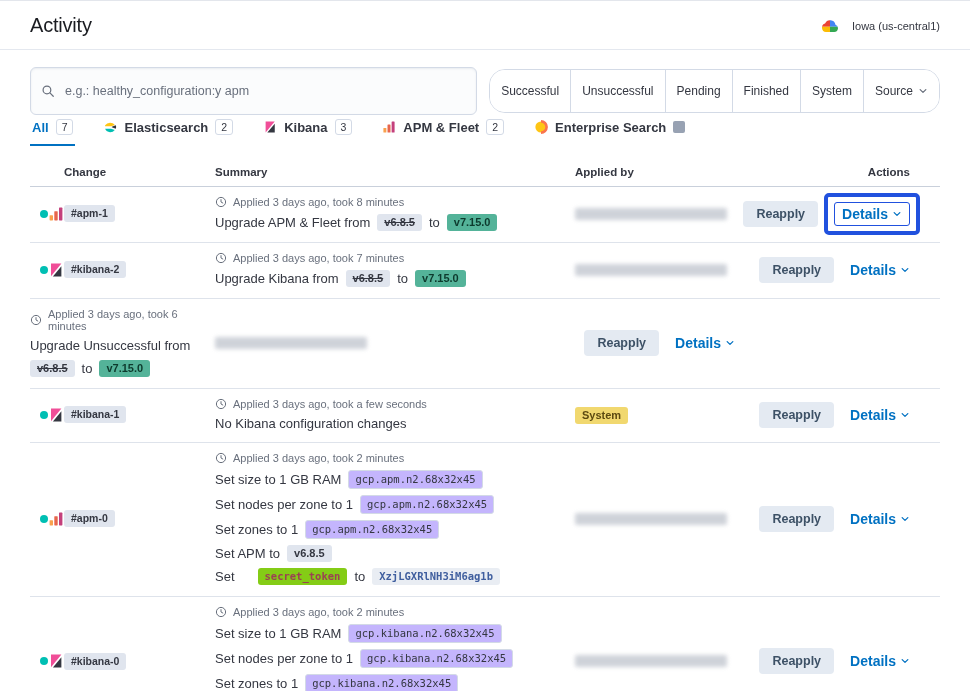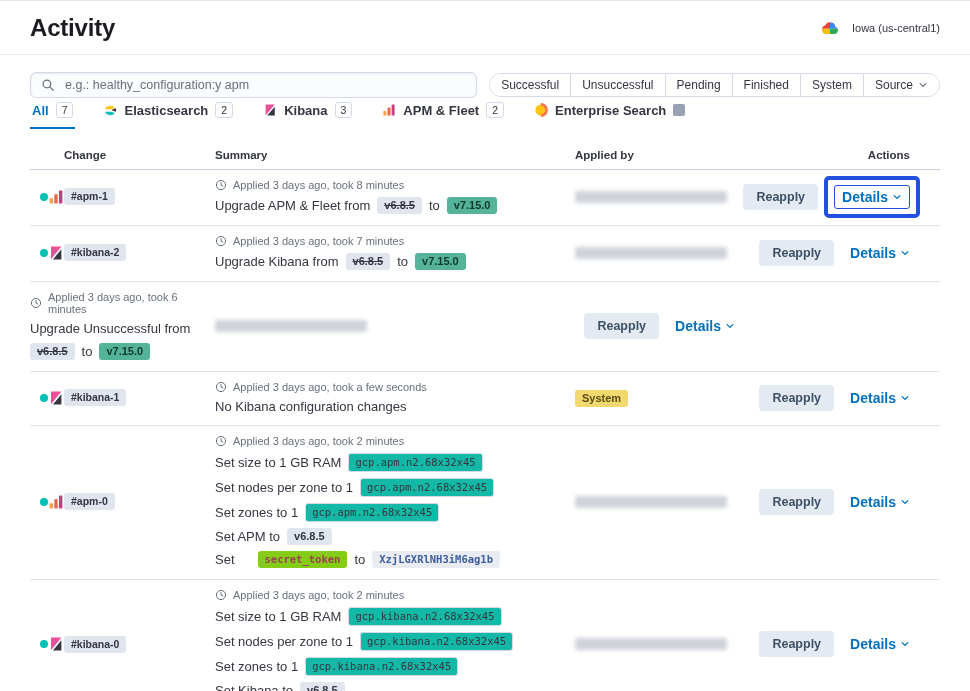--- a/index.html
+++ b/index.html
@@ -6,33 +6,33 @@
   html, body { width: 970px; height: 691px; margin: 0; overflow: hidden; }
   body {
     background: #fff;
     font-family: "Liberation Sans", sans-serif;
     color: #343741;
     border-top: 1px solid #E3E6EC;
   }
   
   .topbar { display: flex; justify-content: space-between; align-items: center;
             padding: 13px 30px 12px; border-bottom: 1px solid #E4E8EF; }
-  .page-title { margin: 0; font-size: 24px; font-weight: 700; color: #1A1C21; letter-spacing: -0.2px; }
+  .page-title { margin: 0; font-size: 20px; font-weight: 400; color: #1A1C21; letter-spacing: -0.2px; }
   .region { display: flex; align-items: center; gap: 13px; font-size: 11px; color: #343741; }
 
   
   .toolbar { display: flex; gap: 12px; margin: 17px 30px 0; align-items: center; }
-  .searchbox { flex: 1; display: flex; align-items: center; gap: 8px; height: 26px;
+  .searchbox { flex: 1; display: flex; align-items: center; gap: 8px; height: 48px;
                border: 1px solid #D3DAE6; border-radius: 6px; background: #FBFCFD;
                padding: 0 10px; box-shadow: inset 0 1px 2px rgba(152,162,179,.18); }
   .searchbox input { border: none; outline: none; background: transparent; font-size: 12.5px;
                      flex: 1; color: #343741; font-family: inherit; }
   .searchbox input::placeholder { color: #69707D; }
   .filter-group { display: flex; border: 1px solid #D3DAE6; border-radius: 16px; overflow: hidden;
-                  background: #fff; height: 24px; flex: none; }
+                  background: #fff; height: 44px; flex: none; }
   .filter-btn { display: flex; align-items: center; gap: 5px; padding: 0 11px; font-size: 12px;
                 color: #343741; background: #fff; border: none; border-left: 1px solid #D3DAE6;
                 cursor: pointer; font-family: inherit; white-space: nowrap; }
   .filter-btn:first-child { border-left: none; }
   .chev-grey { color: #69707D; display: inline-flex; }
 
   
   .tabs { display: flex; gap: 26px; margin: 0 30px 0; }
   .tab { display: flex; align-items: center; gap: 7px; padding: 4px 2px 9px; font-size: 13px;
          font-weight: 600; color: #343741; cursor: pointer; border-bottom: 2px solid transparent; }
@@ -60,21 +60,21 @@
   .svc-icon { width: 16px; height: 16px; flex: none; display: inline-flex; }
   .svc-icon svg { width: 16px; height: 16px; }
 
   .badge { display: inline-block; border-radius: 3px; font-size: 11px; line-height: 15px;
            padding: 1px 7px; font-weight: 600; white-space: nowrap; }
   .b-id     { background: #E0E5EE; color: #343741; font-weight: 700; font-size: 10.5px; }
   .b-strike { background: #E0E5EE; color: #343741; text-decoration: line-through; }
   .b-grey   { background: #E0E5EE; color: #343741; }
   .b-green  { background: #54B399; color: #0D3A2D; }
   .b-system { background: #F1D86F; color: #5C4A11; }
-  .b-code   { background: #14b8a6; border: 1px solid #D3DAE6; font-family: "DejaVu Sans Mono", monospace;
+  .b-code   { background: #c4b5fd; border: 1px solid #D3DAE6; font-family: "DejaVu Sans Mono", monospace;
               font-size: 10.5px; font-weight: 400; color: #343741; padding: 1px 6px; }
   .b-token  { background: #84cc16; font-family: "DejaVu Sans Mono", monospace; font-size: 10.5px;
               font-weight: 700; color: #9A4352; margin-left: 16px; }
   .b-value  { background: #E9EDF3; font-family: "DejaVu Sans Mono", monospace; font-size: 10.5px;
               font-weight: 700; color: #3F5E9E; }
 
   .cell.summary { padding: 4px 16px 4px 0; }
   .time { display: flex; align-items: center; gap: 6px; font-size: 11px; color: #69707D; }
   .line { display: flex; align-items: center; gap: 7px; margin-top: 6px; font-size: 13px;
           color: #343741; flex-wrap: wrap; }

